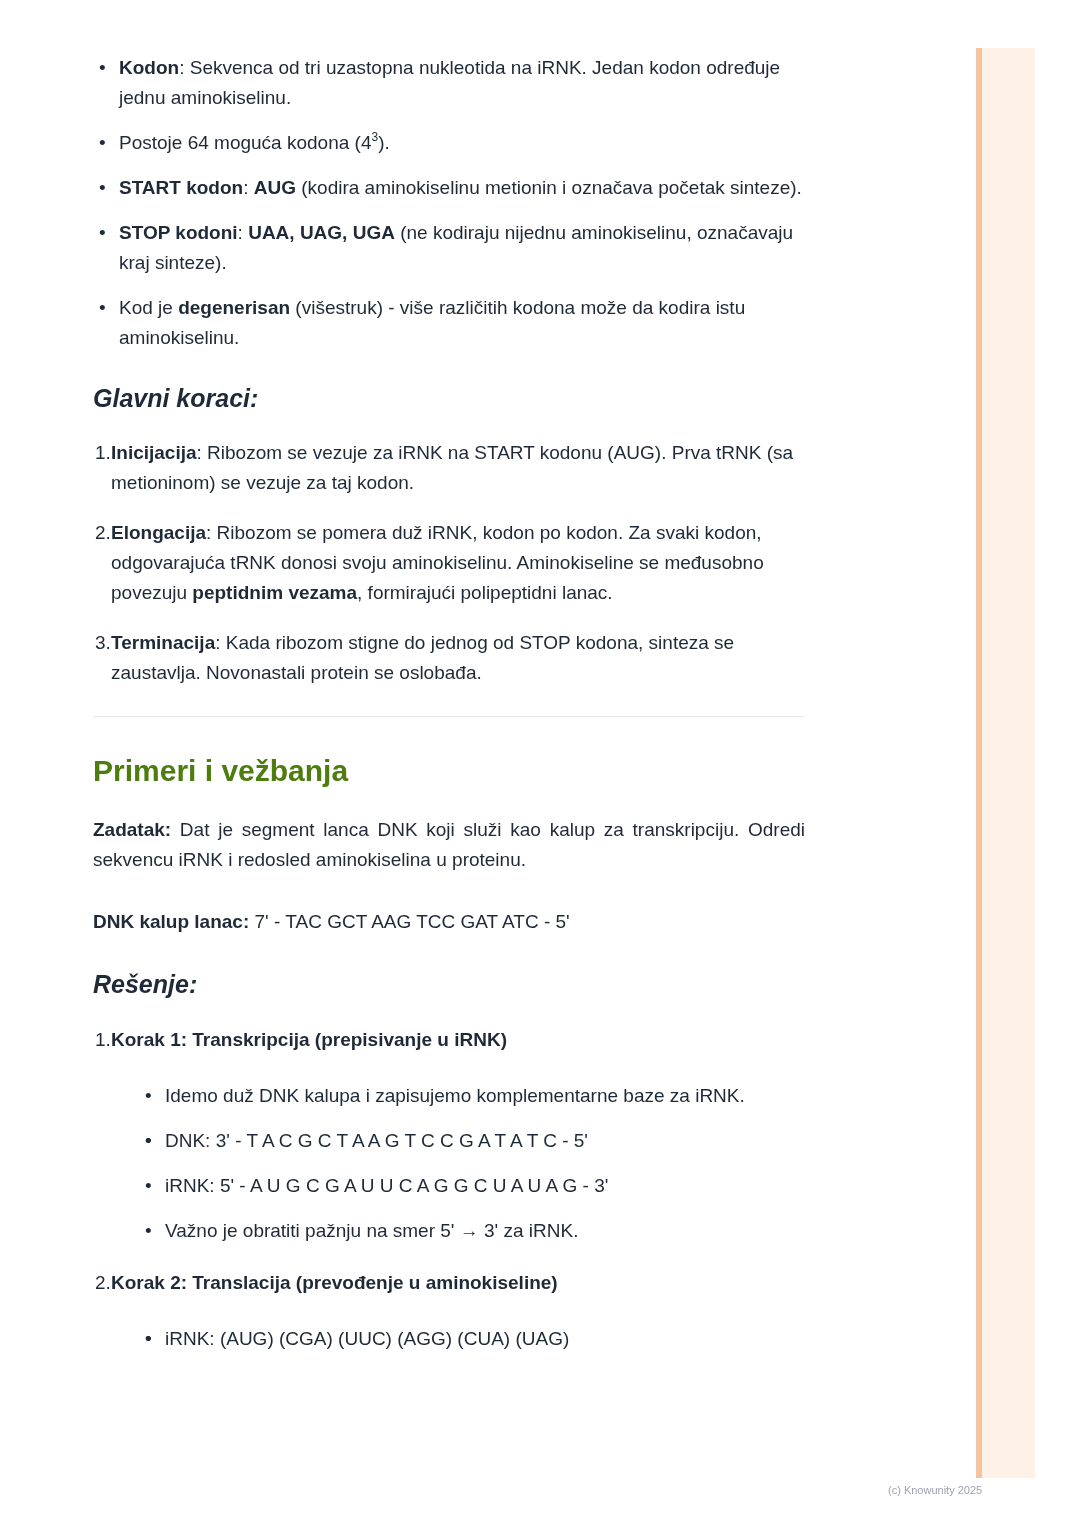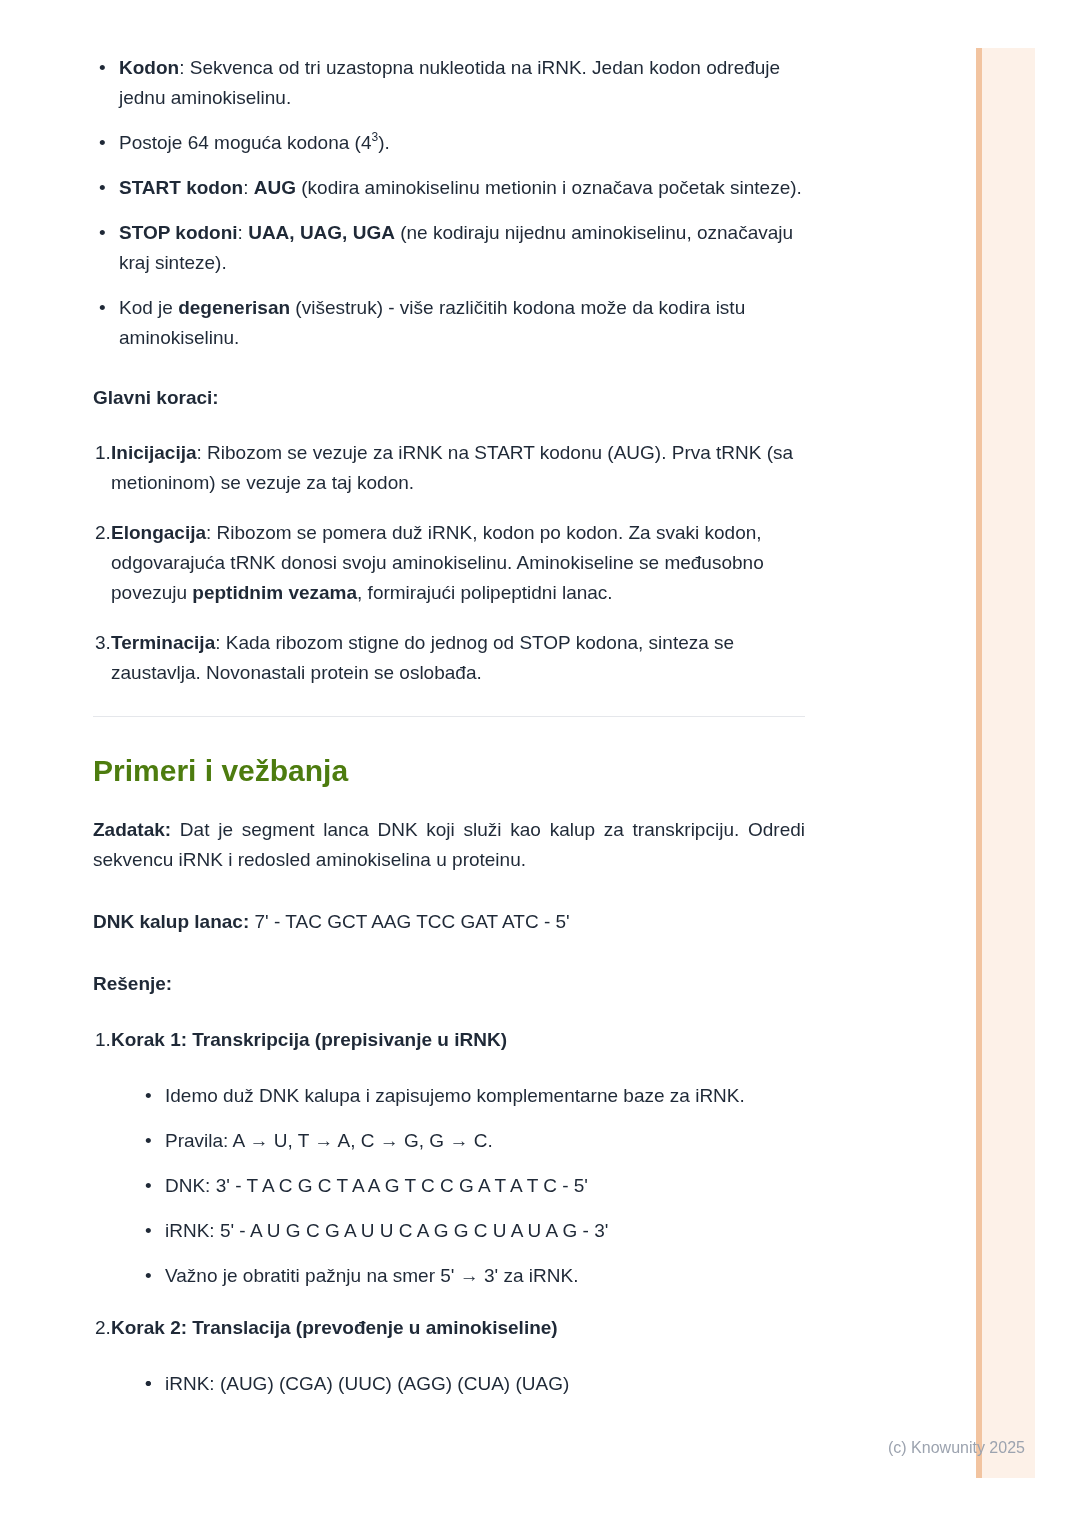--- a/index.html
+++ b/index.html
@@ -17,22 +17,22 @@
   .side-strip-fill {
     position:absolute; left:982px; top:48px; width:53px; height:1430px;
     background:#fdf1e8; z-index:1;
   }
   .side-strip-line {
     position:absolute; left:976px; top:48px; width:6px; height:1430px;
     background:#f2c4a0; z-index:2;
   }
 
   .watermark {
-    position:absolute; left:888px; top:1438px;
-    font-size:16px; line-height:20px; color:#9ca3af;
+    position:absolute; left:888px; top:1480px;
+    font-size:11px; line-height:20px; color:#9ca3af;
     z-index:5; white-space:nowrap;
   }
 
   .content {
     position:absolute; left:93px; top:0; width:712px;
     font-size:19px; line-height:30px; z-index:3;
   }
 
   .b { font-weight:700; }
   .i { }
@@ -41,21 +41,21 @@
   
   .list { margin:0; padding:0; }
   .intro-list { padding-top:53px; }
   .li { position:relative; padding-left:26px; margin-bottom:15px; }
   .li:last-child { margin-bottom:0; }
   .marker { position:absolute; left:6px; top:0; }
   .oli { position:relative; padding-left:18px; margin-bottom:20px; }
   .oli:last-child { margin-bottom:0; }
   .onum { position:absolute; left:2px; top:0; }
 
-  .h3 { font-weight:700; margin:30px 0 0 0; font-size:19px; line-height:30px; }
+  .h3 { font-weight:700; margin:30px 0 0 0; font-size:25px; line-height:30px;font-style:italic; }
 
   .main-ol { margin-top:25px; }
 
   .divider { border:none; border-top:1px solid #e5e7eb; margin:28px 0 0 0; height:0; }
 
   .h2 {
     color:#4d7c0f; font-weight:700; font-size:30px; line-height:40px;
     margin:34px 0 0 0;
   }
 
@@ -133,21 +133,20 @@
       <div class="oli">
         <span class="onum">1.</span>
         <span class="li-text"><span class="b">Korak 1: Transkripcija (prepisivanje u iRNK)</span></span>
         <div class="list sub-list">
           <div class="li">
             <span class="marker">•</span>
             <span class="li-text"><span>Idemo duž DNK kalupa i zapisujemo komplementarne baze za iRNK.</span></span>
           </div>
           <div class="li">
             <span class="marker">•</span>
-            <span class="li-text"><span>Pravila: A → U, T → A, C → G, G → C.</span></span>
           </div>
           <div class="li">
             <span class="marker">•</span>
             <span class="li-text"><span>DNK: 3' - T A C G C T A A G T C C G A T A T C - 5'</span></span>
           </div>
           <div class="li">
             <span class="marker">•</span>
             <span class="li-text"><span>iRNK: 5' - A U G C G A U U C A G G C U A U A G - 3'</span></span>
           </div>
           <div class="li">

